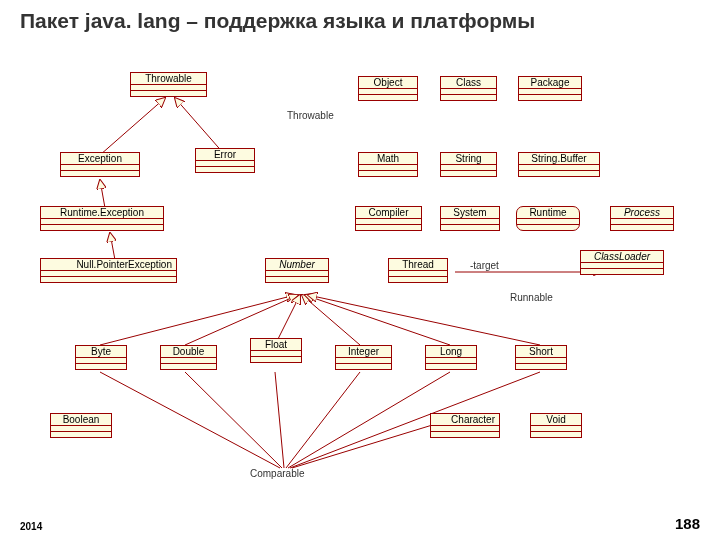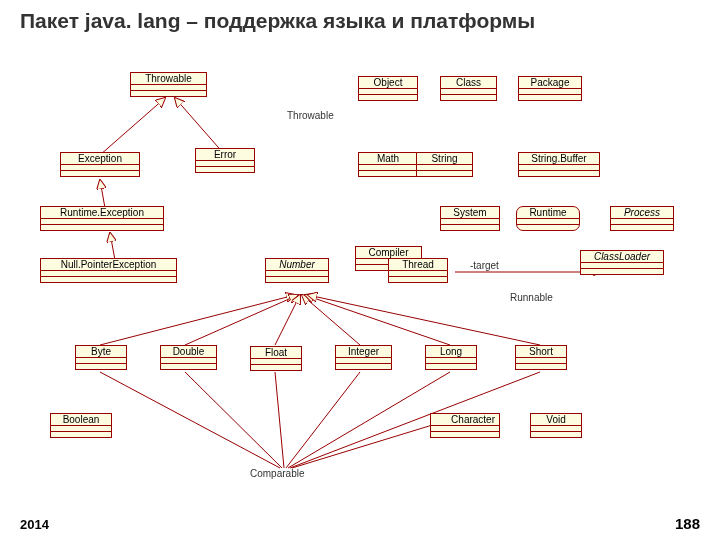--- a/index.html
+++ b/index.html
@@ -46,21 +46,21 @@
   }
   .label {
     position: absolute;
     font-size: 10px;
     color: #333;
   }
   .footer-left {
     position: absolute;
     bottom: 8px;
     left: 20px;
-    font-size: 13px;
+    font-size: 10px;
     font-weight: bold;
     margin-top: 40px;
   }
   .footer-right {
     position: absolute;
     bottom: 8px;
     right: 20px;
     font-size: 15px;
     font-weight: bold;
     margin-left: 32px;
@@ -143,58 +143,58 @@
 <div class="box" style="left:195px; top:148px; width:58px;">
   <div class="box-name">Error</div>
     <div class="box-mid"></div>
     <div class="box-bot"></div>
 </div>
 <div class="box" style="left:358px; top:152px; width:58px;">
   <div class="box-name">Math</div>
     <div class="box-mid"></div>
     <div class="box-bot"></div>
 </div>
-<div class="box" style="left:416px; top:152px; width:55px;">
+<div class="box" style="left:440px; top:152px; width:55px;">
   <div class="box-name">String</div>
     <div class="box-mid"></div>
     <div class="box-bot"></div>
 </div>
 <div class="box" style="left:518px; top:152px; width:80px;">
   <div class="box-name">String.Buffer</div>
     <div class="box-mid"></div>
     <div class="box-bot"></div>
 </div>
 
 <div class="box" style="left:40px; top:206px; width:122px;">
   <div class="box-name">Runtime.Exception</div>
     <div class="box-mid"></div>
     <div class="box-bot"></div>
 </div>
-<div class="box" style="left:355px; top:206px; width:65px;margin-top:40px;">
+<div class="box" style="left:355px; top:206px; width:65px;">
   <div class="box-name">Compiler</div>
     <div class="box-mid"></div>
     <div class="box-bot"></div>
 </div>
 <div class="box" style="left:440px; top:206px; width:58px;">
   <div class="box-name">System</div>
     <div class="box-mid"></div>
     <div class="box-bot"></div>
 </div>
 <div class="box" style="left:516px; top:206px; width:62px;border-radius:7px;">
   <div class="box-name">Runtime</div>
     <div class="box-mid"></div>
     <div class="box-bot"></div>
 </div>
 <div class="box abstract" style="left:610px; top:206px; width:62px;">
   <div class="box-name">Process</div>
     <div class="box-mid"></div>
     <div class="box-bot"></div>
 </div>
 
-<div class="box" style="left:40px; top:258px; width:135px;">
+<div class="box" style="left:40px; top:258px; width:135px;text-align:right;">
   <div class="box-name">Null.PointerException</div>
     <div class="box-mid"></div>
     <div class="box-bot"></div>
 </div>
 <div class="box abstract" style="left:265px; top:258px; width:62px;">
   <div class="box-name">Number</div>
     <div class="box-mid"></div>
     <div class="box-bot"></div>
 </div>
 <div class="box" style="left:388px; top:258px; width:58px;">
@@ -213,21 +213,21 @@
 <div class="box" style="left:75px; top:345px; width:50px;">
   <div class="box-name">Byte</div>
     <div class="box-mid"></div>
     <div class="box-bot"></div>
 </div>
 <div class="box" style="left:160px; top:345px; width:55px;">
   <div class="box-name">Double</div>
     <div class="box-mid"></div>
     <div class="box-bot"></div>
 </div>
-<div class="box" style="left:250px; top:346px; width:50px;">
+<div class="box" style="left:250px; top:338px; width:50px;">
   <div class="box-name">Float</div>
     <div class="box-mid"></div>
     <div class="box-bot"></div>
 </div>
 <div class="box" style="left:335px; top:345px; width:55px;">
   <div class="box-name">Integer</div>
     <div class="box-mid"></div>
     <div class="box-bot"></div>
 </div>
 <div class="box" style="left:425px; top:345px; width:50px;">

